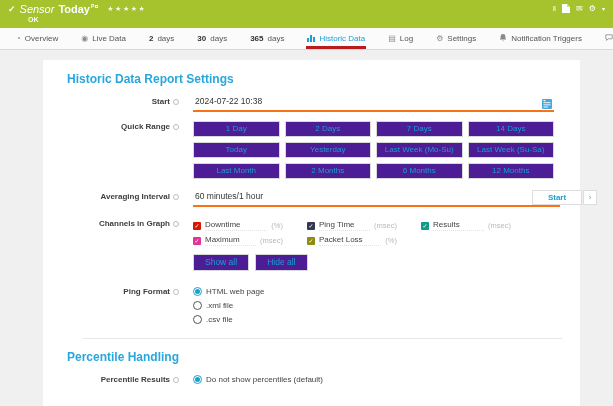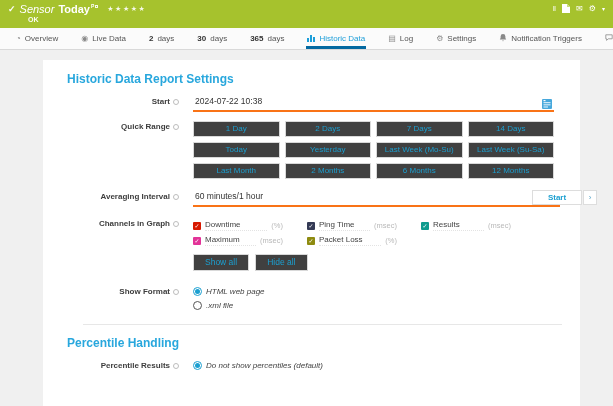--- a/index.html
+++ b/index.html
@@ -18,52 +18,52 @@
   .hdr-actions { position:absolute; right:8px; top:4px; display:flex; align-items:center; gap:6px; }
   .hdr-actions .ic { font-size:8px; color:#fff; cursor:pointer; line-height:8px; }
   .hdr-actions svg { display:block; }
   
   .tabs { height:22px; background:#fbfbfb; border-bottom:1px solid #d9d9d9; display:flex;
     align-items:stretch; padding-left:15px; gap:21px; }
   .tab { display:flex; align-items:center; gap:4px; font-size:8px; color:#555; cursor:pointer;
     padding:0 1px; white-space:nowrap; }
   .tab .tico { font-size:8px; color:#8a8a8a; line-height:8px; }
   .tab .tnum { font-weight:700; color:#333; }
-  .tab.active { color:#1d9ed9; border-bottom:3px solid #0369a1; padding-top:3px; }
+  .tab.active { color:#1d9ed9; border-bottom:3px solid #b91c1c; padding-top:3px; }
   .tab.active .tico { color:#1d9ed9; }
   
   .main { position:relative; height:356px; background:#f0f0f0; }
   .card { position:absolute; left:43px; right:33px; top:10px; bottom:-6px; background:#fff;
     padding:12px 26px 0 24px; }
   .h-blue { font-size:12px; font-weight:700; color:#28a7dd; margin-bottom:10px; }
   .form-row { display:flex; align-items:flex-start; margin-bottom:9px; }
   .lbl-cell { width:112px; display:flex; justify-content:flex-end; align-items:center; gap:3px;
     padding-top:1px; flex:none; }
   .lbl { font-size:8px; font-weight:700; color:#3d3d3d; text-align:right; }
   .info { width:6px; height:6px; border:1px solid #bdbdbd; border-radius:50%; flex:none; }
   .ctrl { flex:1; margin-left:14px; position:relative; }
   .uline { border-bottom:2px solid #f97316; padding:0 14px 4px 2px; font-size:8.5px; color:#333; }
   .cal { position:absolute; right:2px; top:-1px; cursor:pointer; }
   .sel-caret { position:absolute; right:1px; top:0; font-size:7px; color:#777; }
   
   .qr-grid { display:grid; grid-template-columns:repeat(4,1fr); gap:5px 5px; }
-  .btn { background:#404040; border:1px solid #d9d9d9; border-radius:1px; color:#1b9fd0;
+  .btn { background:#4c1d95; border:1px solid #d9d9d9; border-radius:1px; color:#1b9fd0;
     font-size:8px; font-family:inherit; height:16px; line-height:14px; text-align:center; cursor:pointer; }
   
   .ch-grid { display:grid; grid-template-columns:repeat(3,1fr); gap:4px 24px; max-width:318px; margin-top:2px; }
   .ch { display:flex; align-items:center; gap:4px; }
   .chk { width:8px; height:8px; border-radius:1px; color:#fff; font-size:6px; line-height:8px;
     text-align:center; flex:none; cursor:pointer; }
   .ch-name { font-size:8px; color:#444; border-bottom:1px dotted #e3e3e3; flex:1; padding-bottom:1px; }
   .ch-unit { font-size:7.5px; color:#b9b9b9; }
   .ch-btns { margin-top:8px; display:flex; gap:6px; }
   .ch-btns .btn { height:17px; line-height:15px; padding:0 11px; font-size:8.5px; }
   
   .radio-col { display:flex; flex-direction:column; gap:5px; padding-top:1px; }
-  .radio-row { display:flex; align-items:center; gap:4px; cursor:pointer;font-style:italic; }
+  .radio-row { display:flex; align-items:center; gap:4px; cursor:pointer; }
   .radio { width:9px; height:9px; border:1.5px solid #555; border-radius:50%; position:relative; flex:none; }
   .radio.sel { border-color:#1b9fd0; }
   .radio.sel::after { content:""; position:absolute; inset:1px; background:#1b9fd0; border-radius:50%; }
   .radio-lbl { font-size:8px; color:#444; }
   .divider { border:none; border-top:1px solid #e7e7e7; margin:14px -8px 11px 16px; }
   
   .action-bar { position:absolute; top:140px; right:16px; display:flex; gap:1px; }
   .action-start { width:50px; height:15px; background:#fff; border:1px solid #ddd; color:#1b9fd0;
     font-size:8px; font-weight:700; font-family:inherit; cursor:pointer; }
   .action-next { width:14px; height:15px; background:#fff; border:1px solid #ddd; color:#5ba6c9;
@@ -247,33 +247,37 @@
         </div>
         <div class="ch-btns">
           <button class="btn">Show all</button>
           <button class="btn">Hide all</button>
         </div>
       </div>
     </div>
 
     <div class="form-row" style="margin-top:15px">
       <div class="lbl-cell">
-        <span class="lbl">Show Format</span>
+        <span class="lbl">Ping Format</span>
         <span class="info"></span>
       </div>
       <div class="ctrl">
         <div class="radio-col">
           <div class="radio-row">
             <span class="radio sel"></span>
             <span class="radio-lbl">HTML web page</span>
           </div>
           <div class="radio-row">
             <span class="radio"></span>
             <span class="radio-lbl">.xml file</span>
           </div>
+          <div class="radio-row">
+            <span class="radio"></span>
+            <span class="radio-lbl">.csv file</span>
+          </div>
         </div>
       </div>
     </div>
 
     <hr class="divider">
 
     <div class="h-blue">Percentile Handling</div>
 
     <div class="form-row">
       <div class="lbl-cell">

